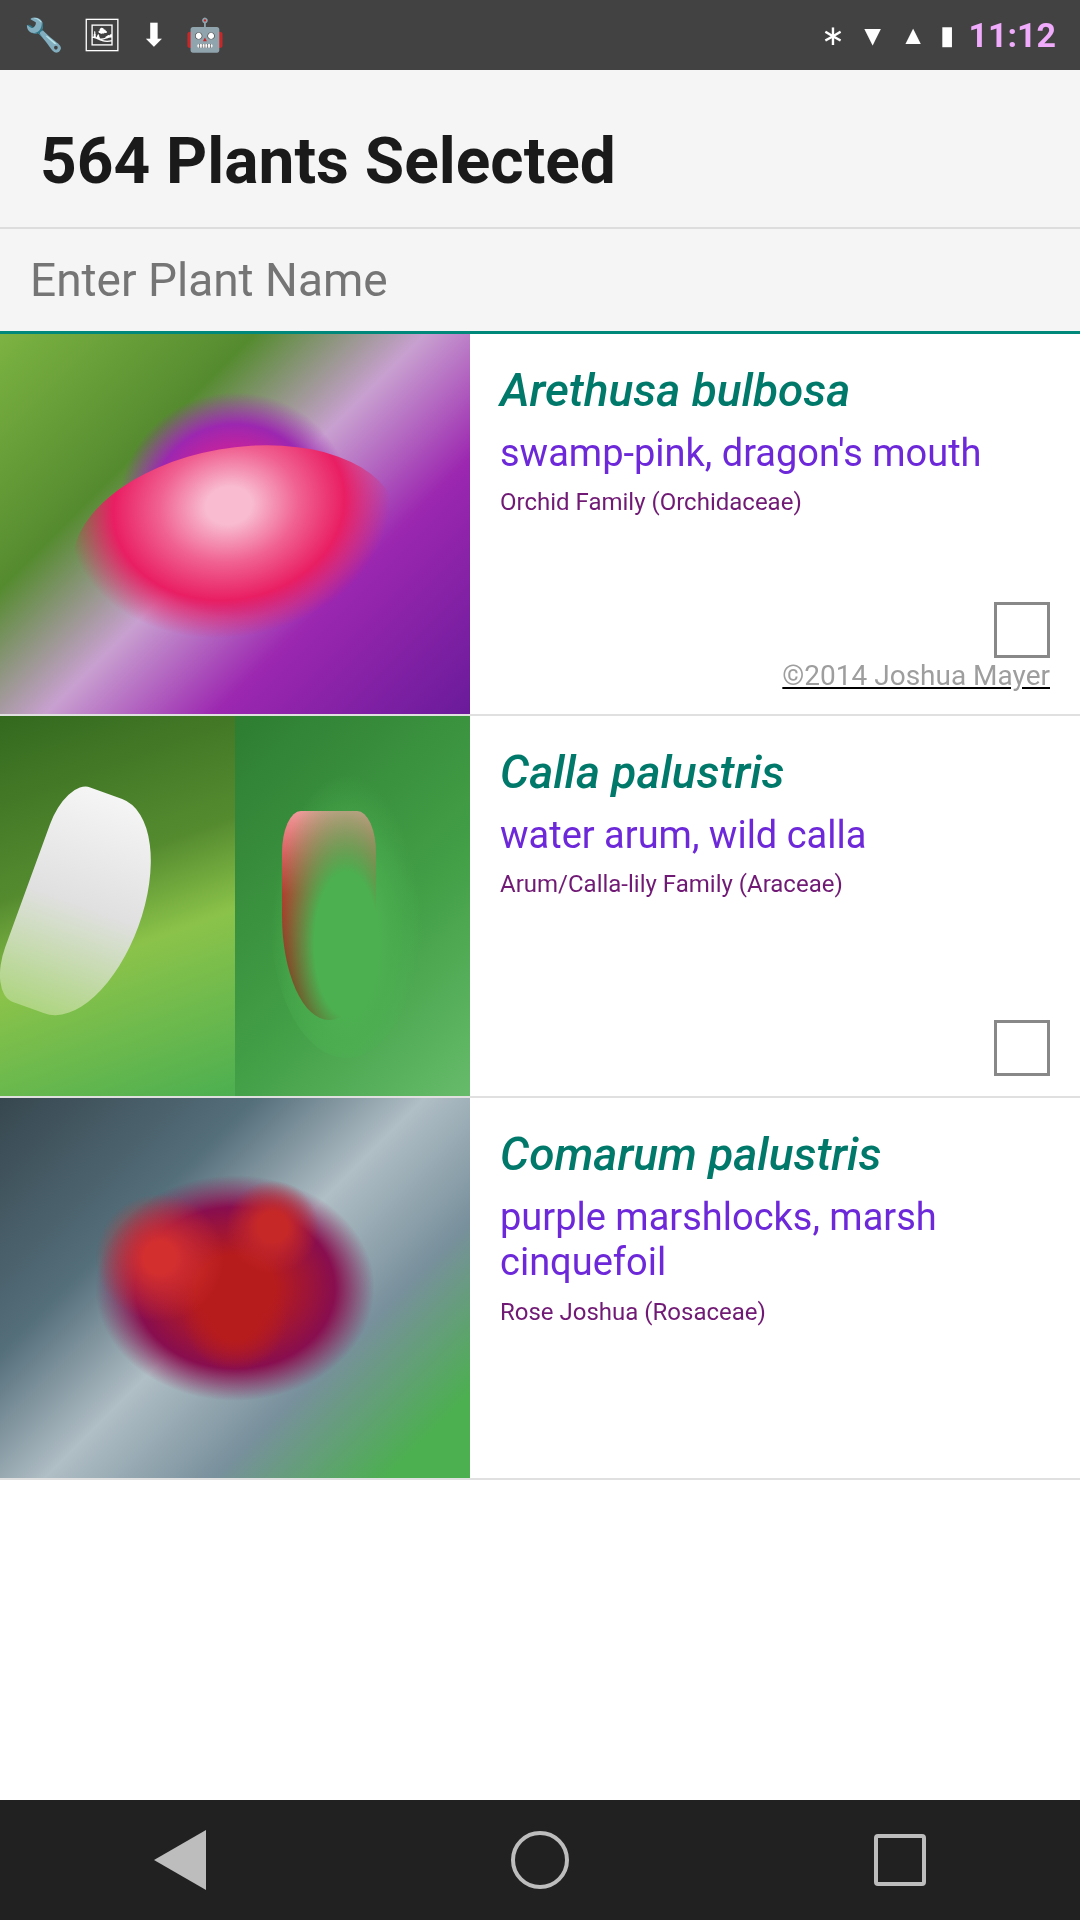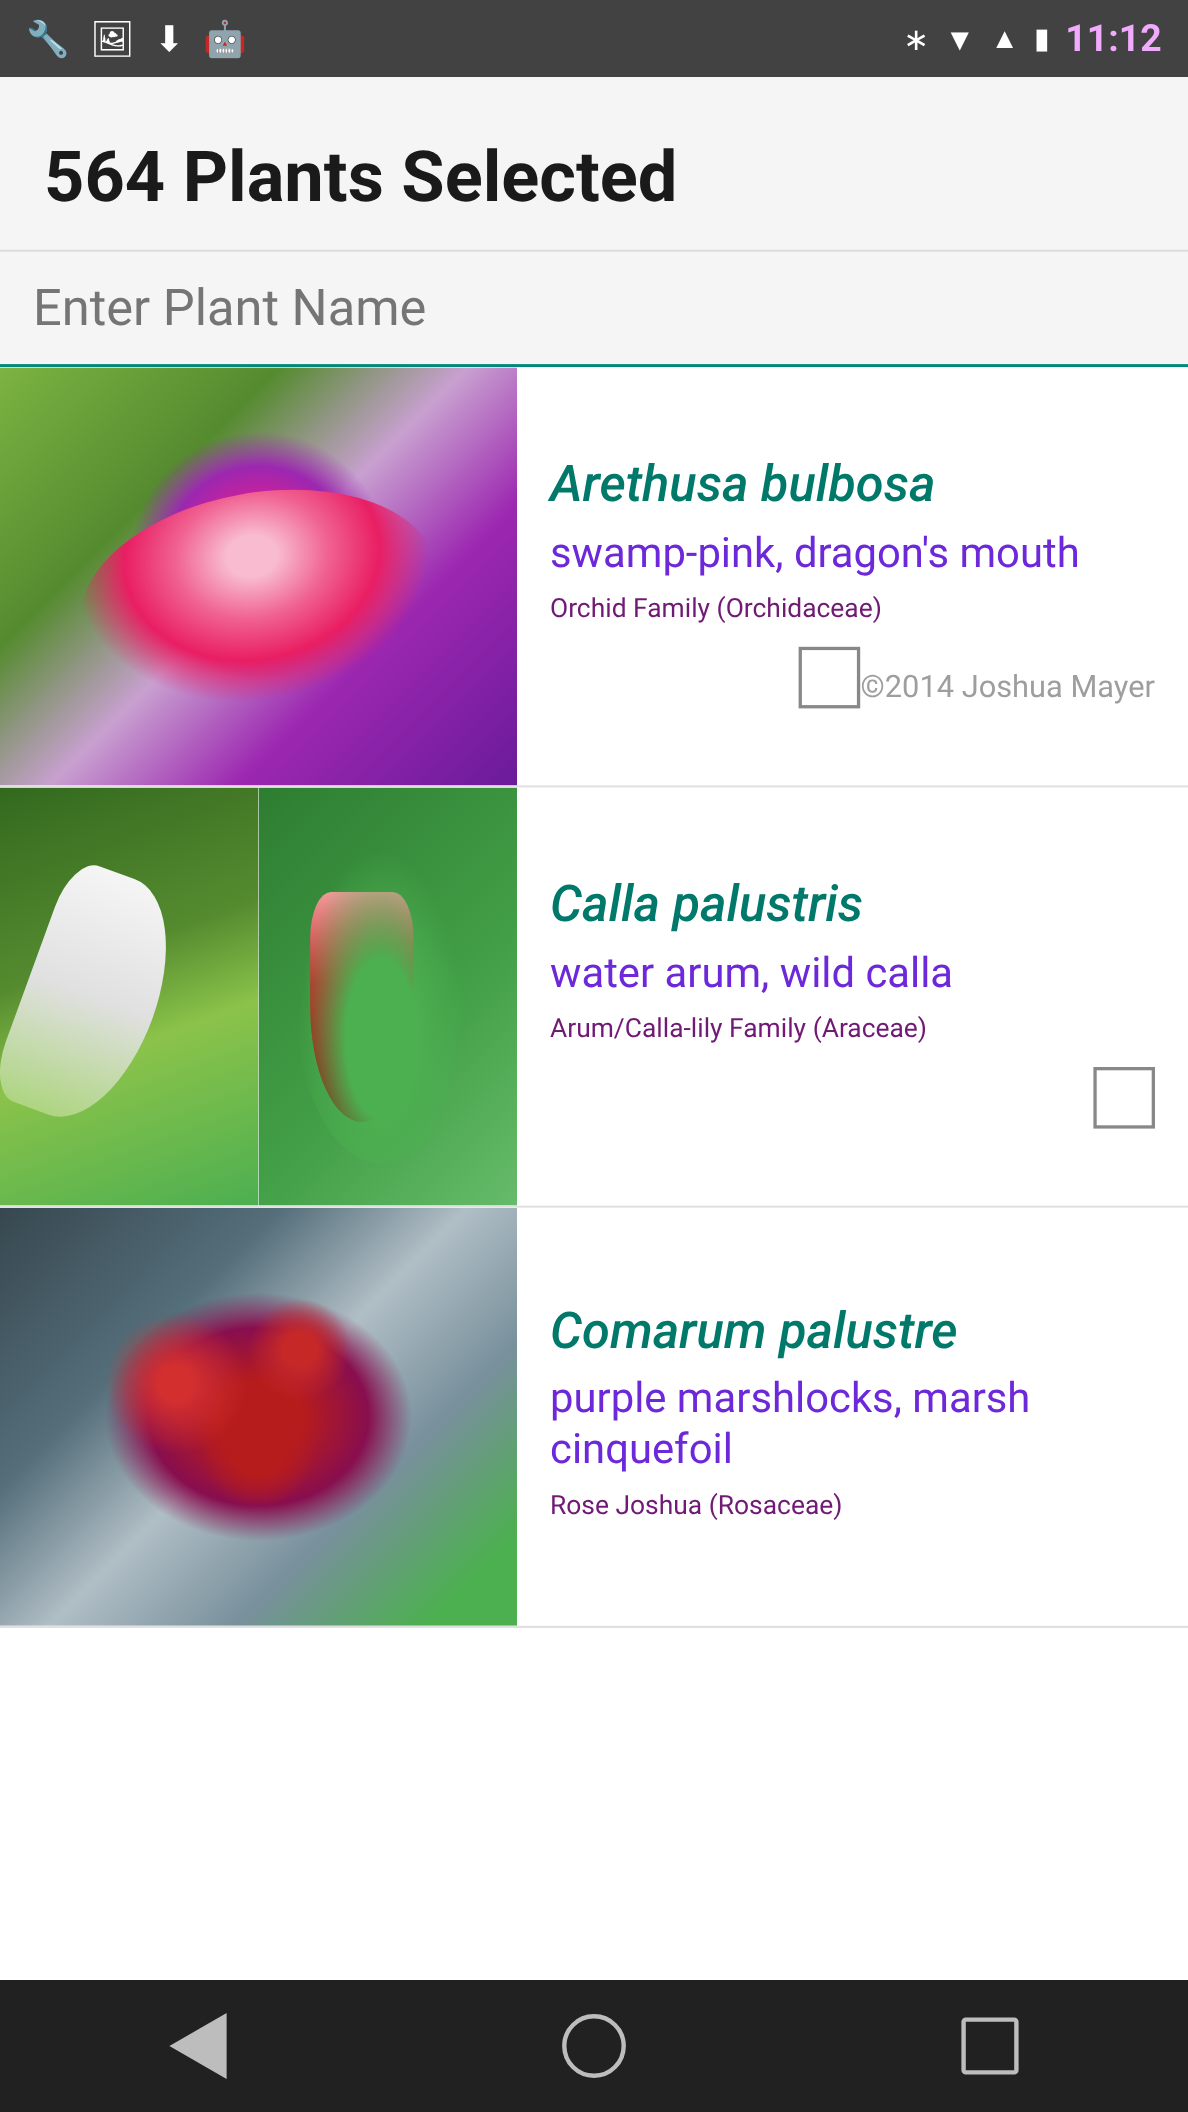--- a/index.html
+++ b/index.html
@@ -209,21 +209,21 @@
         radial-gradient(circle at 60% 30%, #c62828 5%, transparent 15%),
         radial-gradient(circle at 50% 60%, #b71c1c 8%, transparent 20%);
     }
 
     
     .plant-info {
       flex: 1;
       padding: 30px 30px 20px 30px;
       display: flex;
       flex-direction: column;
-      justify-content: center;
+      justify-content: space-between;
       position: relative;
     }
 
     .plant-name {
       font-size: 46px;
       font-style: italic;
       color: #00796B;
       font-weight: 500;
       margin-bottom: 14px;
       line-height: 1.15;
@@ -239,22 +239,23 @@
     .plant-family {
       font-size: 24px;
       color: #701a75;
       line-height: 1.2;
     }
 
     .plant-bottom {
       display: flex;
       justify-content: flex-end;
       align-items: flex-end;
-      flex-direction: row;
+      flex-direction: column;
       margin-top: 20px;
+      text-decoration: underline;
     }
 
     .plant-checkbox {
       width: 56px;
       height: 56px;
       border: 3px solid #888;
       background: white;
       flex-shrink: 0;
     }
 
@@ -376,21 +377,21 @@
       </div>
     </div>
   </div>
 
   <div class="plant-item">
     <div class="plant-images single" style="height:380px;">
       <div class="img-placeholder img-comarum"></div>
     </div>
     <div class="plant-info">
       <div>
-        <div class="plant-name">Comarum palustre</div>
+        <div class="plant-name">Comarum palustris</div>
         <div class="plant-common">purple marshlocks, marsh cinquefoil</div>
         <div class="plant-family">Rose Joshua (Rosaceae)</div>
       </div>
       <div class="plant-bottom">
       </div>
     </div>
   </div>
 
 </div>
 

